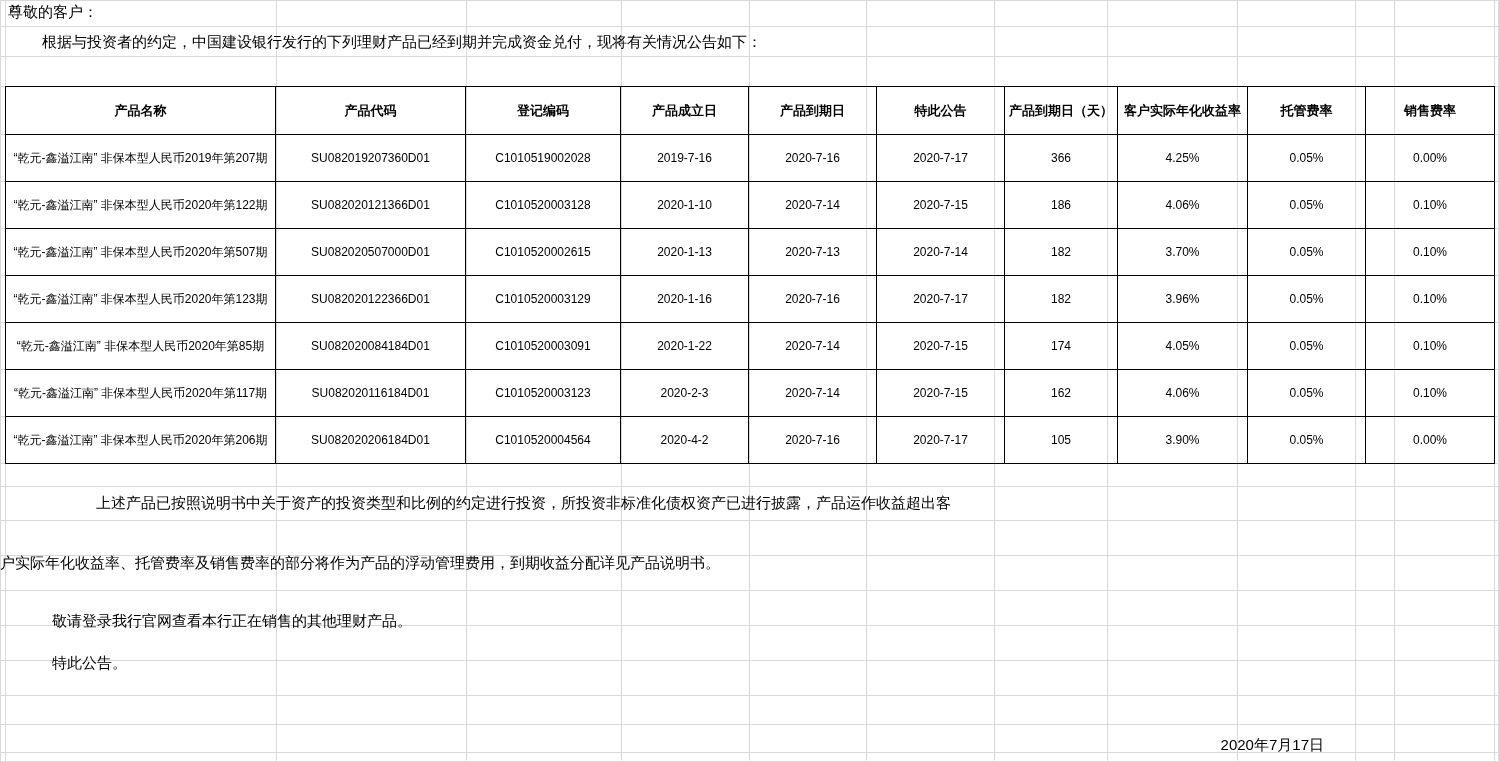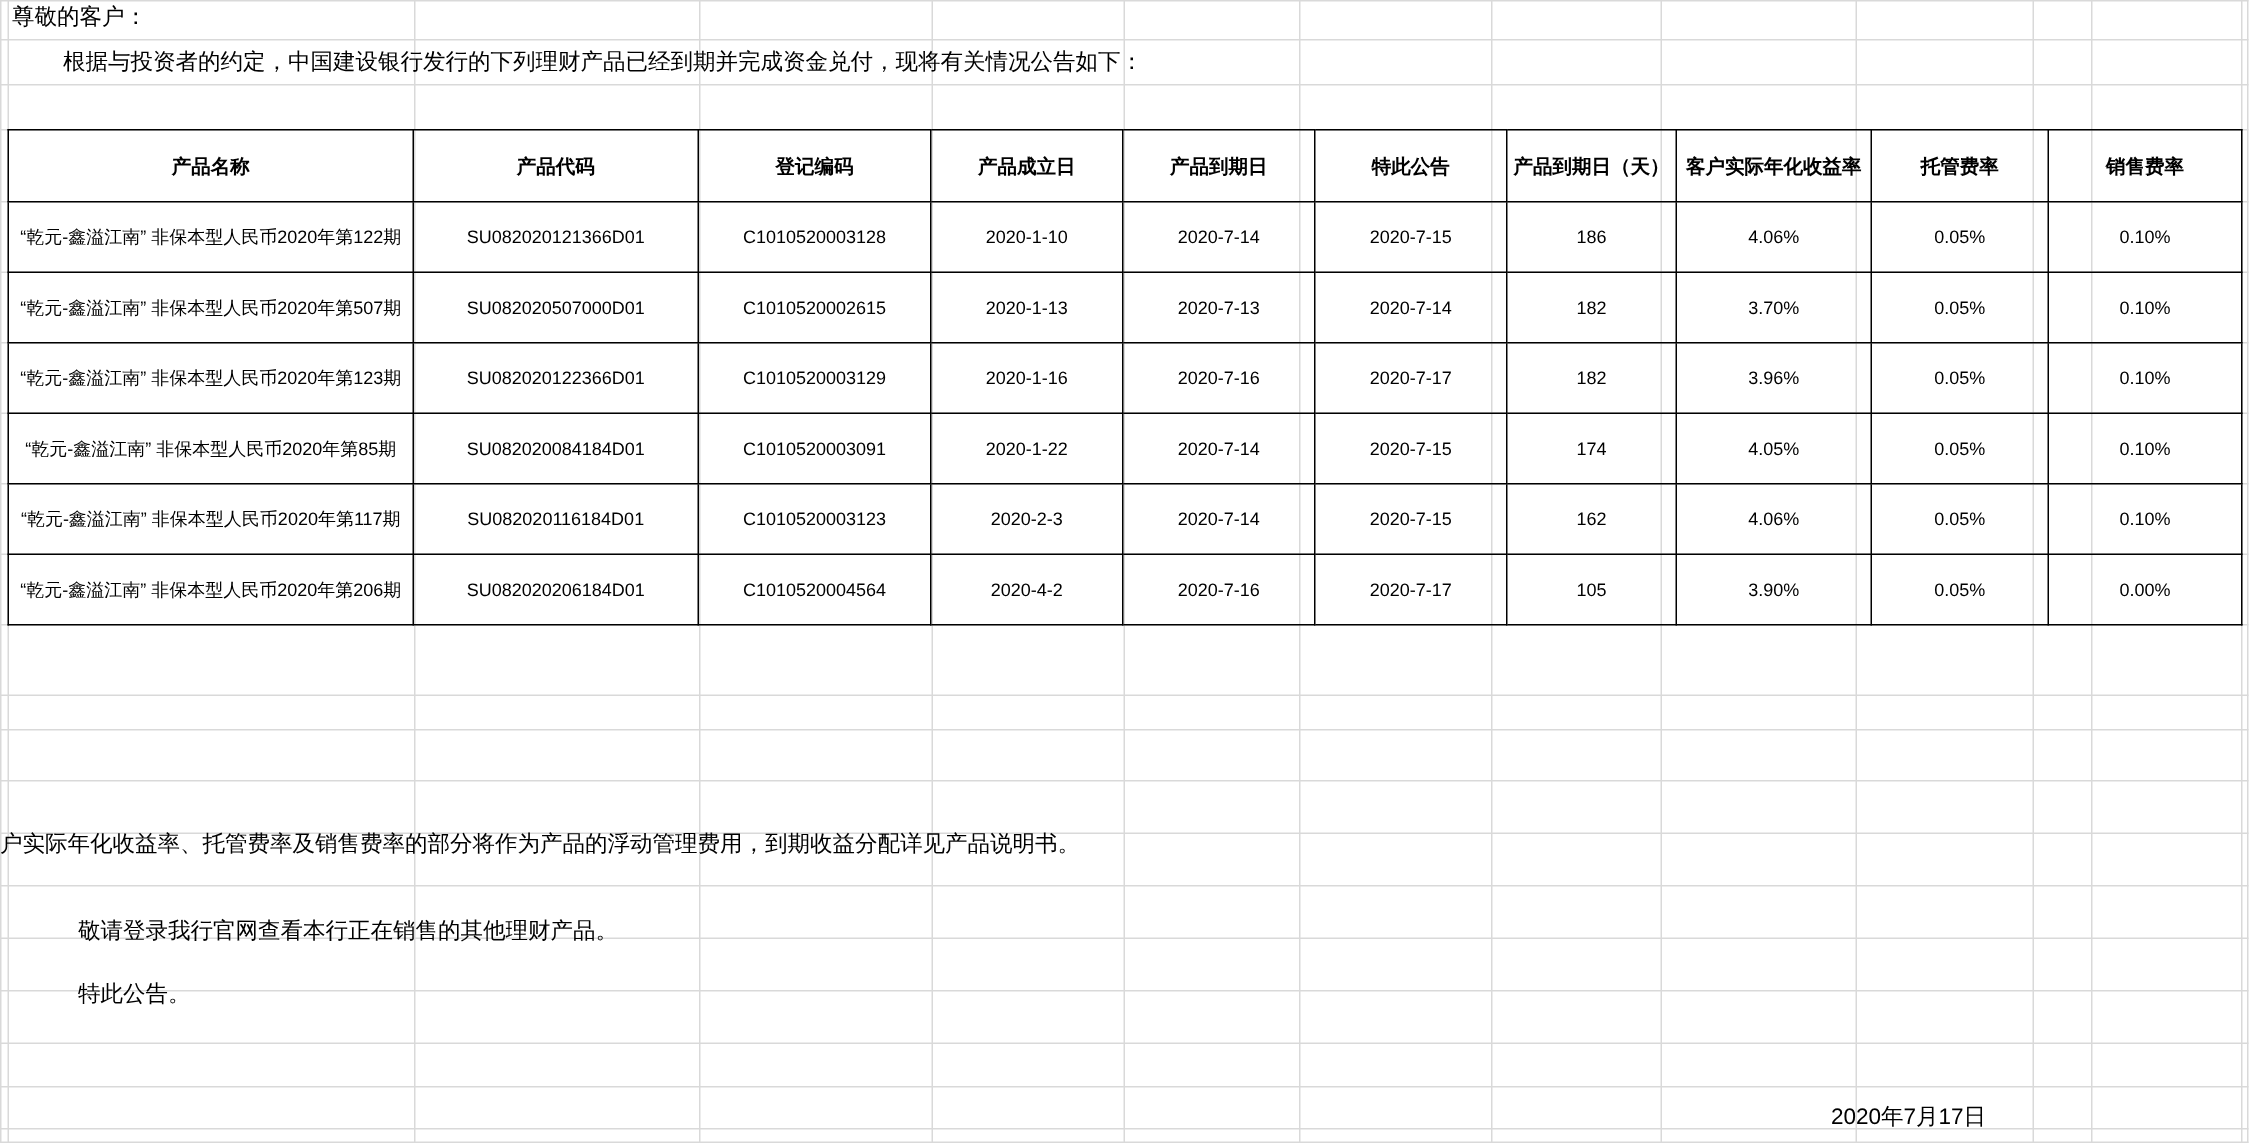--- a/index.html
+++ b/index.html
@@ -196,20 +196,32 @@
         <th>产品到期日</th>
         <th>特此公告</th>
         <th>产品到期日（天）</th>
         <th>客户实际年化收益率</th>
         <th>托管费率</th>
         <th>销售费率</th>
       </tr>
     </thead>
     <tbody id="tbody">
         <tr>
+          <td class="name-cell">“乾元-鑫溢江南” 非保本型人民币2019年第207期</td>
+          <td class="code-cell">SU082019207360D01</td>
+          <td>C1010519002028</td>
+          <td>2019-7-16</td>
+          <td>2020-7-16</td>
+          <td>2020-7-17</td>
+          <td>366</td>
+          <td>4.25%</td>
+          <td>0.05%</td>
+          <td>0.00%</td>
+        </tr>
+        <tr>
           <td class="name-cell">“乾元-鑫溢江南” 非保本型人民币2020年第122期</td>
           <td class="code-cell">SU082020121366D01</td>
           <td>C1010520003128</td>
           <td>2020-1-10</td>
           <td>2020-7-14</td>
           <td>2020-7-15</td>
           <td>186</td>
           <td>4.06%</td>
           <td>0.05%</td>
           <td>0.10%</td>
@@ -270,19 +282,20 @@
           <td>2020-7-16</td>
           <td>2020-7-17</td>
           <td>105</td>
           <td>3.90%</td>
           <td>0.05%</td>
           <td>0.00%</td>
         </tr>
       </tbody>
   </table>
 
+  <div class="note-1">上述产品已按照说明书中关于资产的投资类型和比例的约定进行投资，所投资非标准化债权资产已进行披露，产品运作收益超出客</div>
   <div class="note-2">户实际年化收益率、托管费率及销售费率的部分将作为产品的浮动管理费用，到期收益分配详见产品说明书。</div>
   <div class="note-3">敬请登录我行官网查看本行正在销售的其他理财产品。</div>
   <div class="note-4">特此公告。</div>
 
   <div class="sign-date">2020年7月17日</div>
 
 </div>
 
 </body></html>

